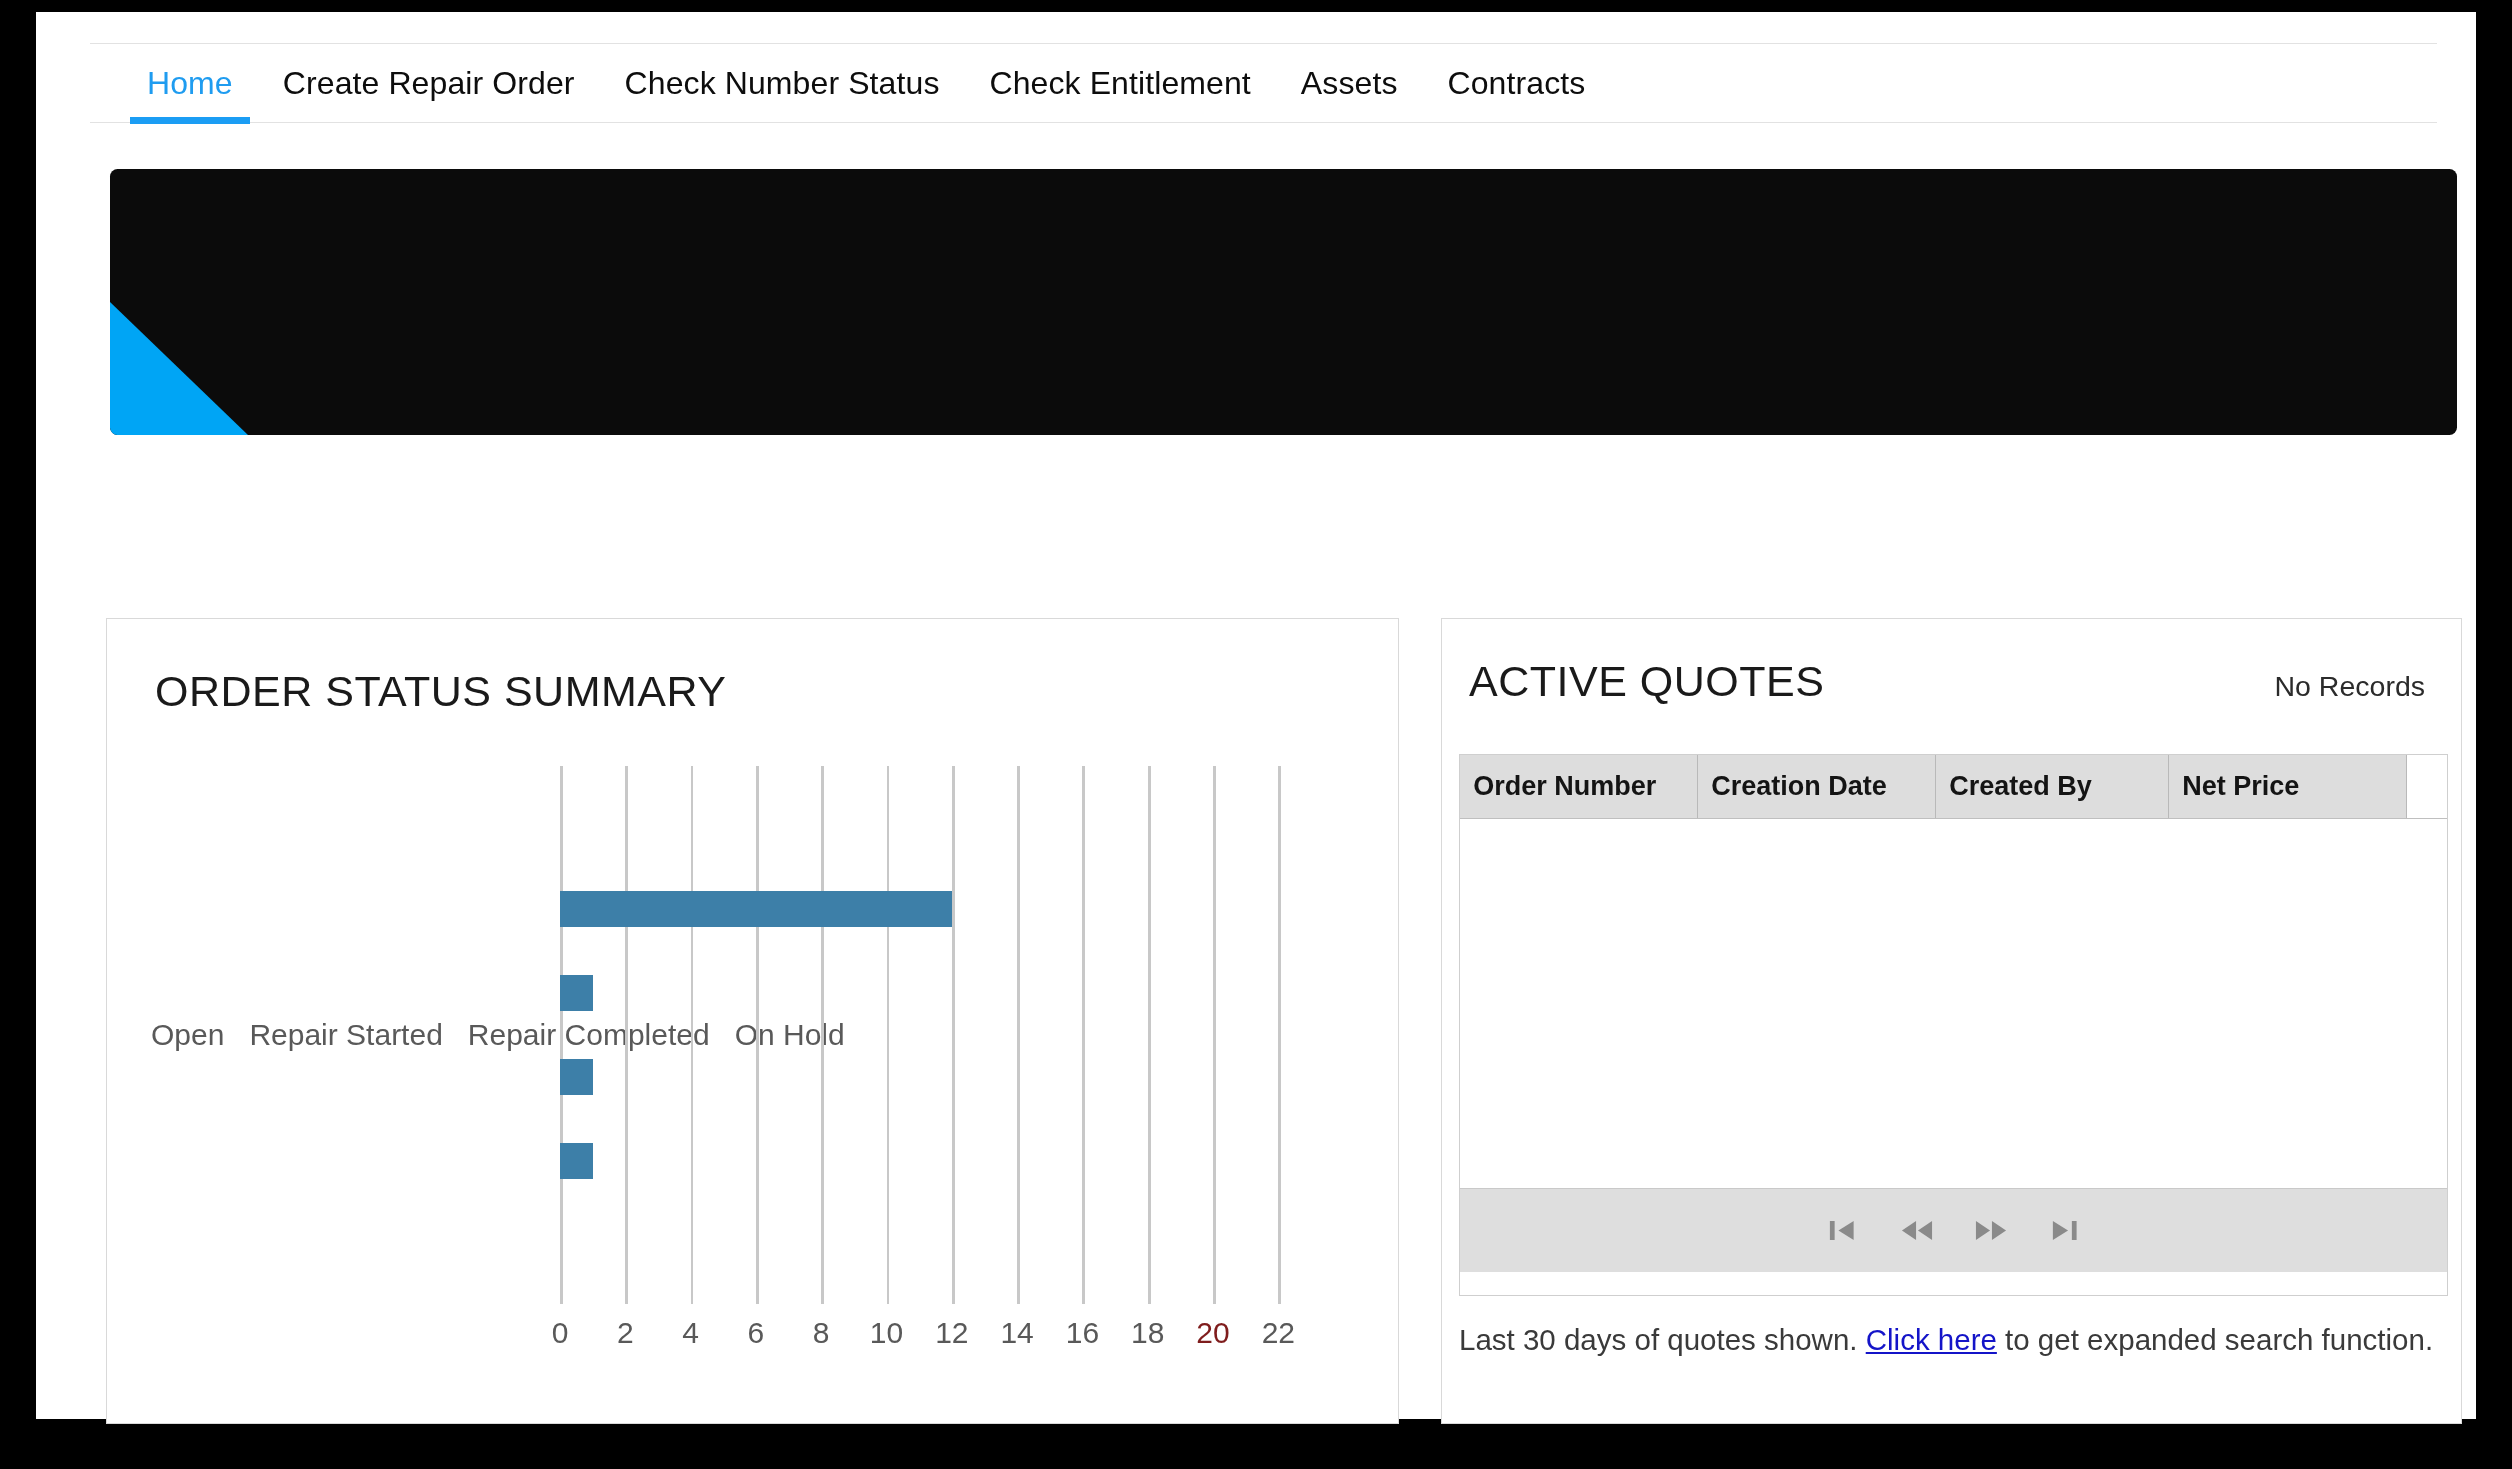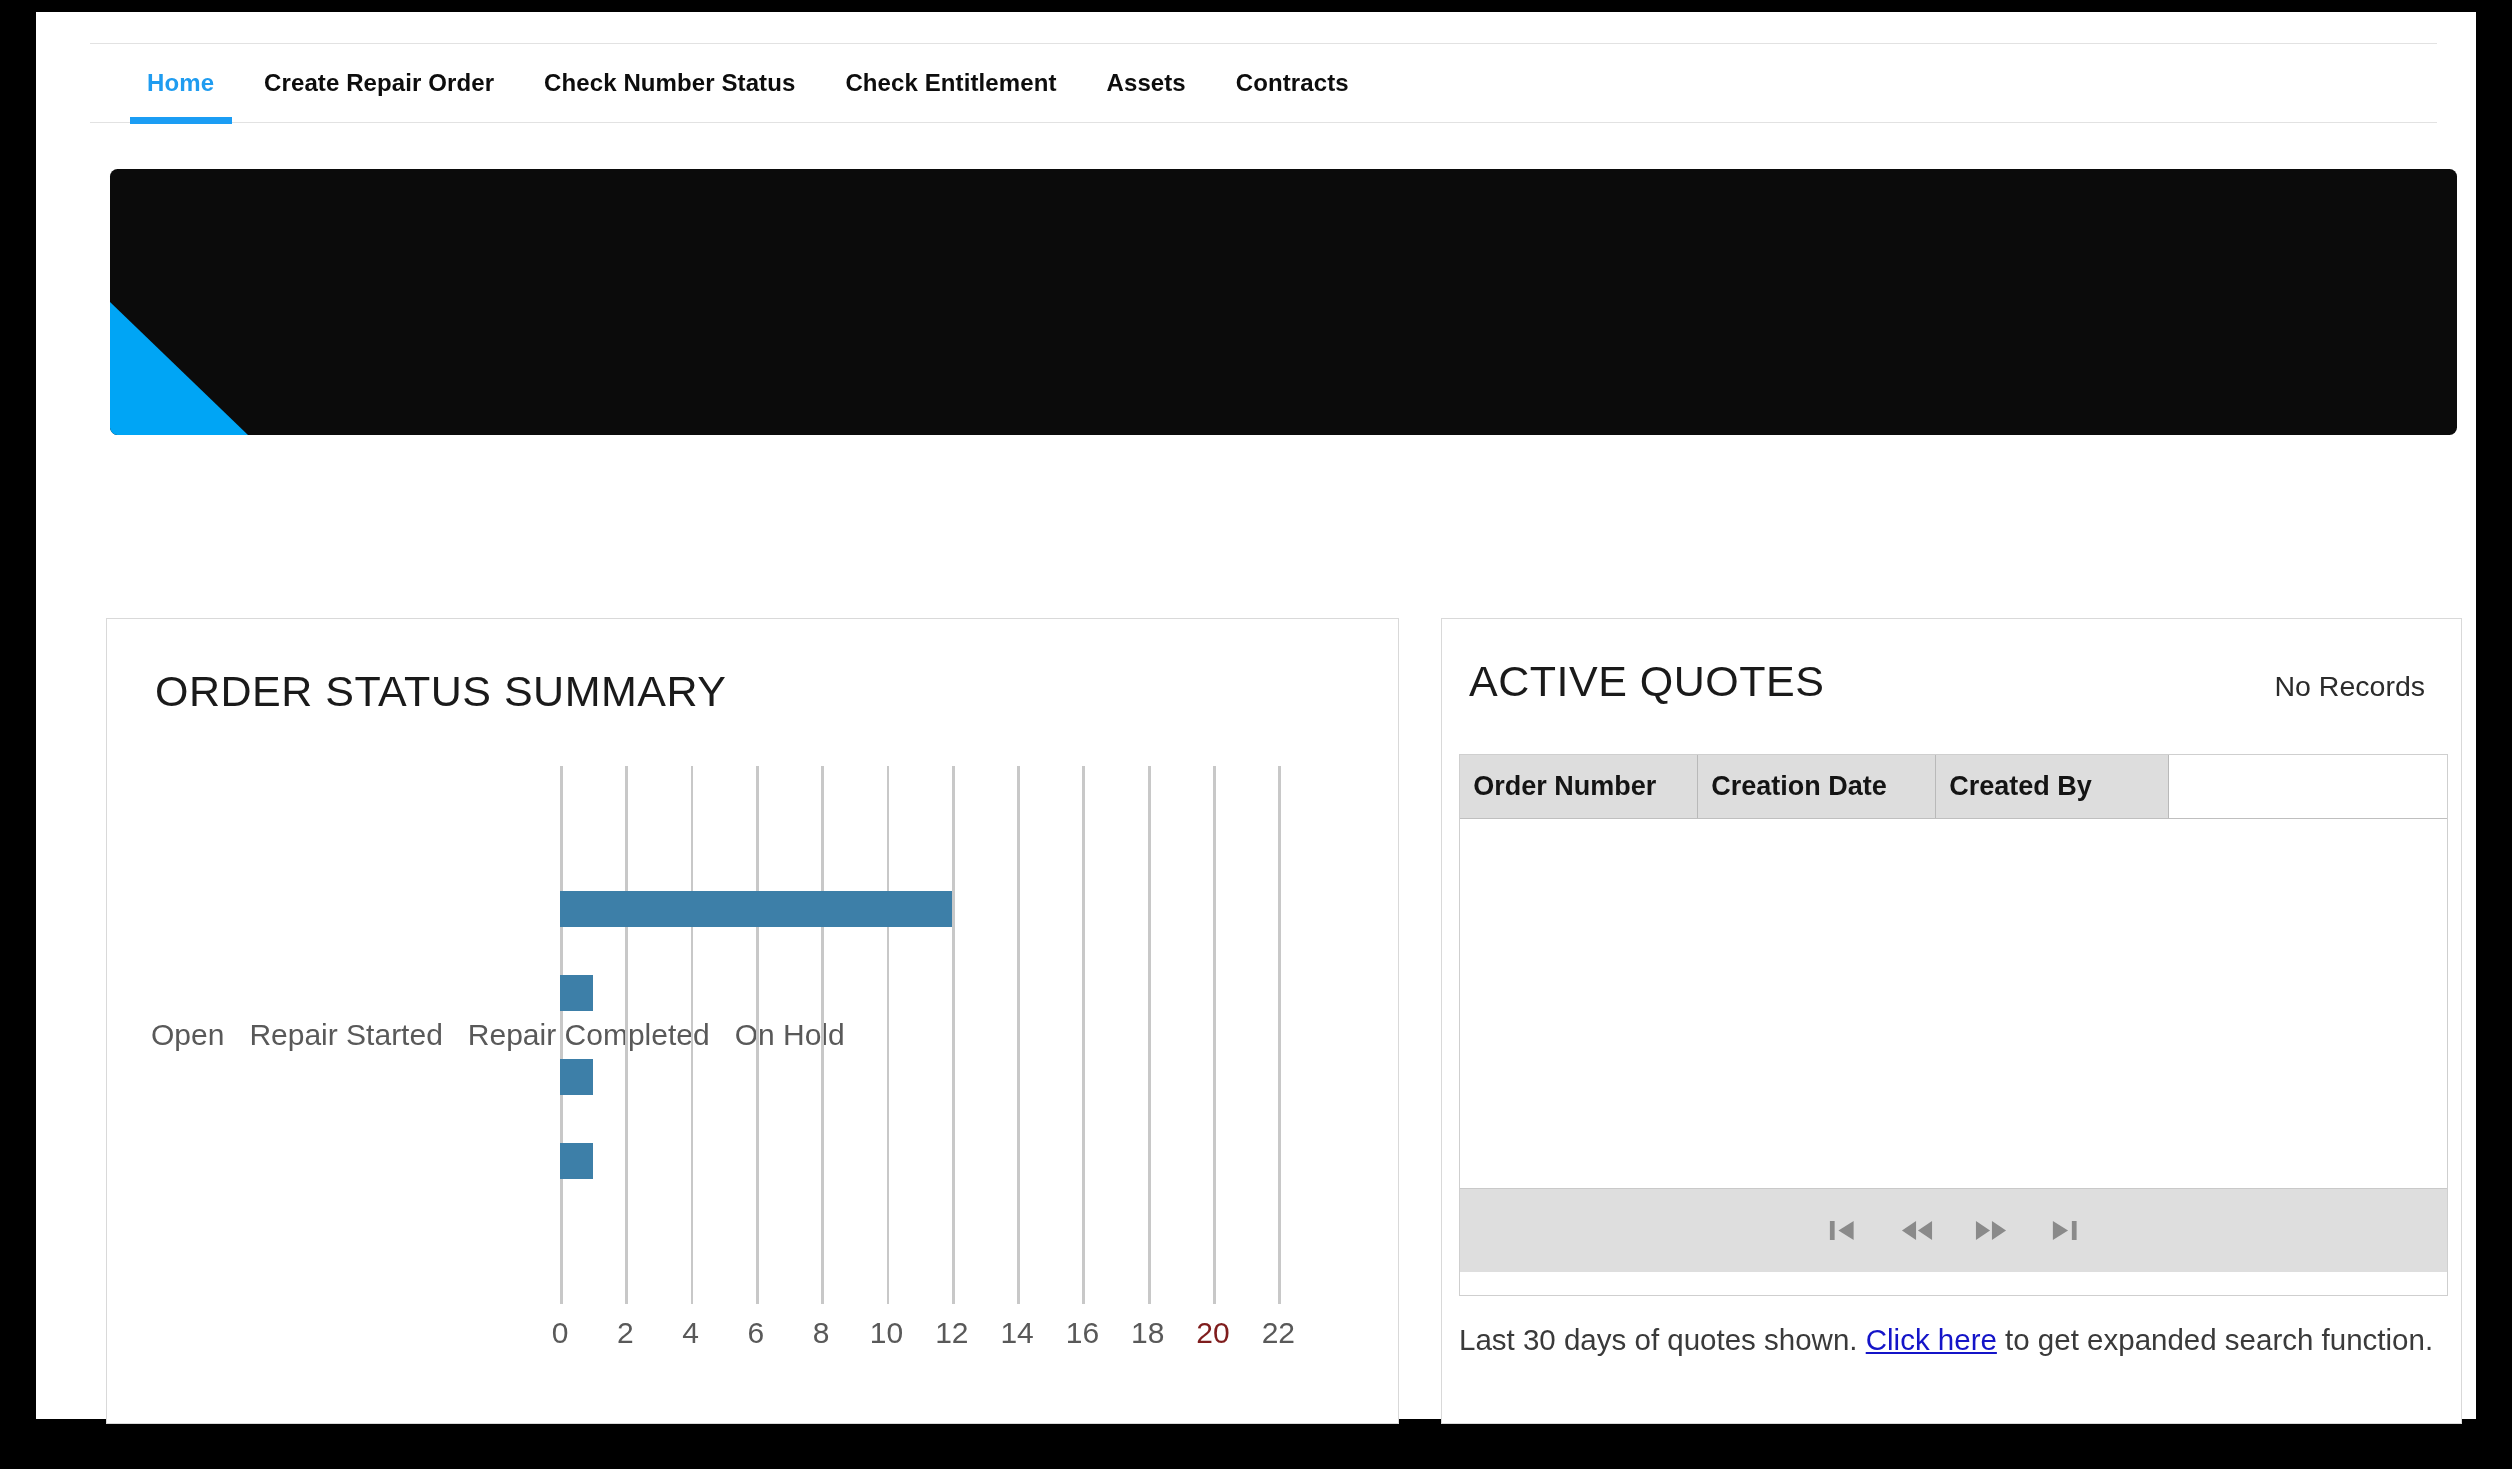--- a/index.html
+++ b/index.html
@@ -40,22 +40,22 @@
     height: 100%;
     padding-left: 32px;
     gap: 0px;
   }
   .nav-item {
     position: relative;
     height: 100%;
     display: flex;
     align-items: center;
     padding: 0 25px;
-    font-size: 24px;
-    font-weight: bold;
+    font-size: 32px;
+    font-weight: normal;
     color: #0d0d0d;
     letter-spacing: 0.1px;
     white-space: nowrap;
     cursor: pointer;
   }
   .nav-item.active { color: #1f9cf0; }
   .nav-item.active::after {
     content: "";
     position: absolute;
     left: 7.6px; right: 7.6px;
@@ -354,20 +354,21 @@
 
       <section class="panel" id="active-quotes-panel">
         <h2 id="active-quotes-title">ACTIVE QUOTES</h2>
         <div id="no-records-label">No Records</div>
 
         <div id="quotes-grid">
           <div id="quotes-header-row">
               <div class="quotes-th col-order">Order Number</div>
               <div class="quotes-th col-created">Creation Date</div>
               <div class="quotes-th col-by">Created By</div>
+              <div class="quotes-th col-price">Net Price</div>
               <div class="quotes-th col-spacer"></div>
             </div>
           <div id="quotes-body"></div>
           <div id="quotes-pager">
               <div class="pager-btn">
                 <svg width="28.5" height="25" viewBox="0 0 30 26">
                   <rect x="2" y="3" width="5" height="20" fill="currentColor"></rect>
                   <polygon points="27,3 27,23 11,13" fill="currentColor"></polygon>
                 </svg>
               </div>

